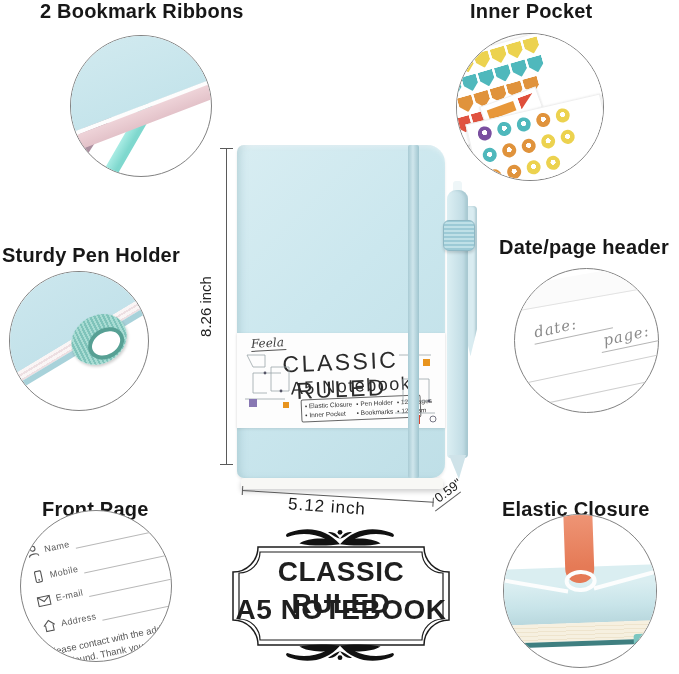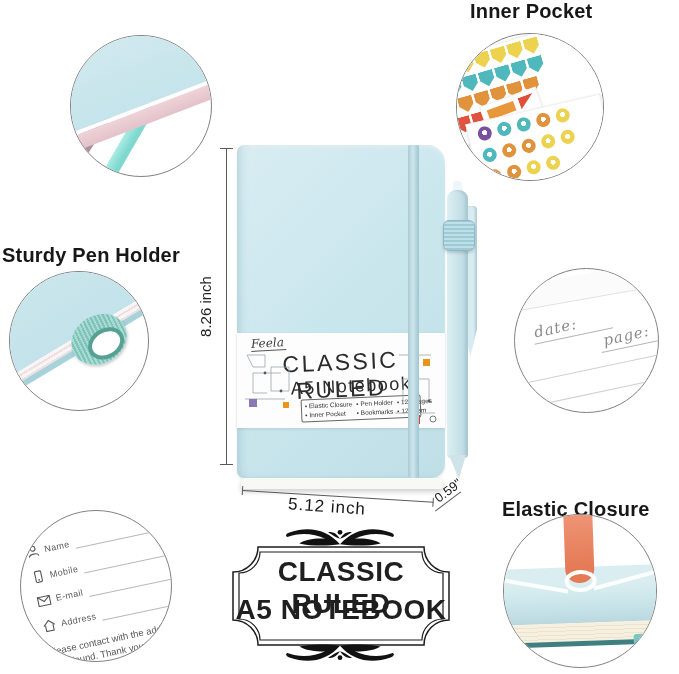--- a/index.html
+++ b/index.html
@@ -100,22 +100,25 @@
   
   .badge-text{position:absolute;left:228px;width:226px;text-align:center;font-size:28px;font-weight:600;color:#1f1f1f;letter-spacing:.5px;}
   .flourish{position:absolute;left:272px;width:136px;height:24px;}
   .flourish.bot{transform:scale(1,-1);}
 </style>
 </head>
 <body>
 
 <div class="canvas">
 
+  <div class="heading" style="left:40px;top:0px;">2 Bookmark Ribbons</div>
   <div class="heading" style="left:470px;top:0px;">Inner Pocket</div>
   <div class="heading" style="left:2px;top:244px;">Sturdy Pen Holder</div>
+  <div class="heading" style="left:499px;top:236px;">Date/page header</div>
+  <div class="heading" style="left:42px;top:498px;">Front Page</div>
   <div class="heading" style="left:502px;top:498px;">Elastic Closure</div>
 
   <div class="circ" style="left:70px;top:35px;width:140px;height:140px;">
     <div class="ribbon ribbon-pink"></div>
     <div class="ribbon ribbon-mint"></div>
     <div class="c1-group">
       <div class="c1-cover"></div>
       <div class="c1-white"></div>
       <div class="c1-pages"></div>
     </div>

